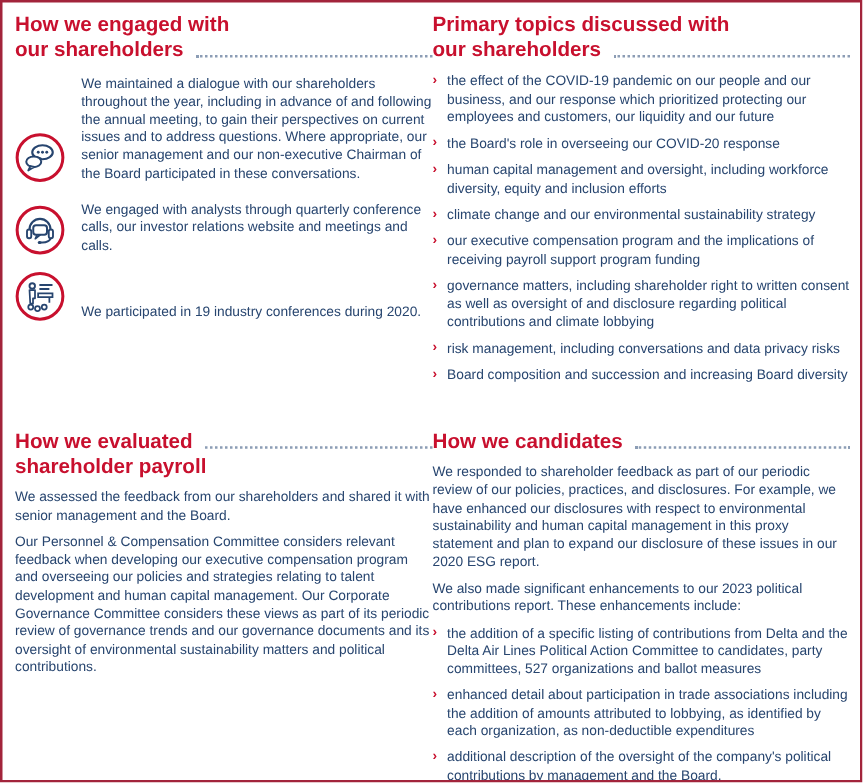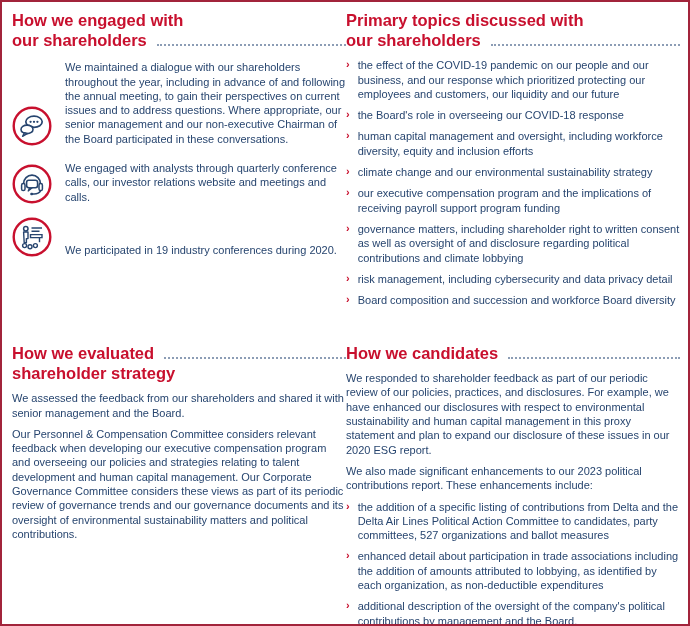--- a/index.html
+++ b/index.html
@@ -119,57 +119,57 @@
         <span class="leader"></span>
       </span>
     </h2>
     <ul class="blist">
       <li>
           <span class="chev">›</span>
           <span>the effect of the COVID-19 pandemic on our people and our business, and our response which prioritized protecting our employees and customers, our liquidity and our future</span>
         </li>
       <li>
           <span class="chev">›</span>
-          <span>the Board's role in overseeing our COVID-18 response</span>
+          <span>the Board's role in overseeing our COVID-20 response</span>
         </li>
       <li>
           <span class="chev">›</span>
           <span>human capital management and oversight, including workforce diversity, equity and inclusion efforts</span>
         </li>
       <li>
           <span class="chev">›</span>
           <span>climate change and our environmental sustainability strategy</span>
         </li>
       <li>
           <span class="chev">›</span>
           <span>our executive compensation program and the implications of receiving payroll support program funding</span>
         </li>
       <li>
           <span class="chev">›</span>
           <span>governance matters, including shareholder right to written consent as well as oversight of and disclosure regarding political contributions and climate lobbying</span>
         </li>
       <li>
           <span class="chev">›</span>
-          <span>risk management, including cybersecurity and data privacy detail</span>
+          <span>risk management, including conversations and data privacy risks</span>
         </li>
       <li>
           <span class="chev">›</span>
-          <span>Board composition and succession and workforce Board diversity</span>
+          <span>Board composition and succession and increasing Board diversity</span>
         </li>
     </ul>
   </section>
 
   <section>
     <h2>
       <span class="hline">
         <span>How we evaluated</span>
         <span class="leader"></span>
       </span>
       <span class="hline">
-          <span>shareholder strategy</span>
+          <span>shareholder payroll</span>
         </span>
     </h2>
     <p>We assessed the feedback from our shareholders and shared it with senior management and the Board.</p>
     <p>Our Personnel &amp; Compensation Committee considers relevant feedback when developing our executive compensation program and overseeing our policies and strategies relating to talent development and human capital management. Our Corporate Governance Committee considers these views as part of its periodic review of governance trends and our governance documents and its oversight of environmental sustainability matters and political contributions.</p>
   </section>
 
   <section>
     <h2>
       <span class="hline">
         <span>How we candidates</span>

